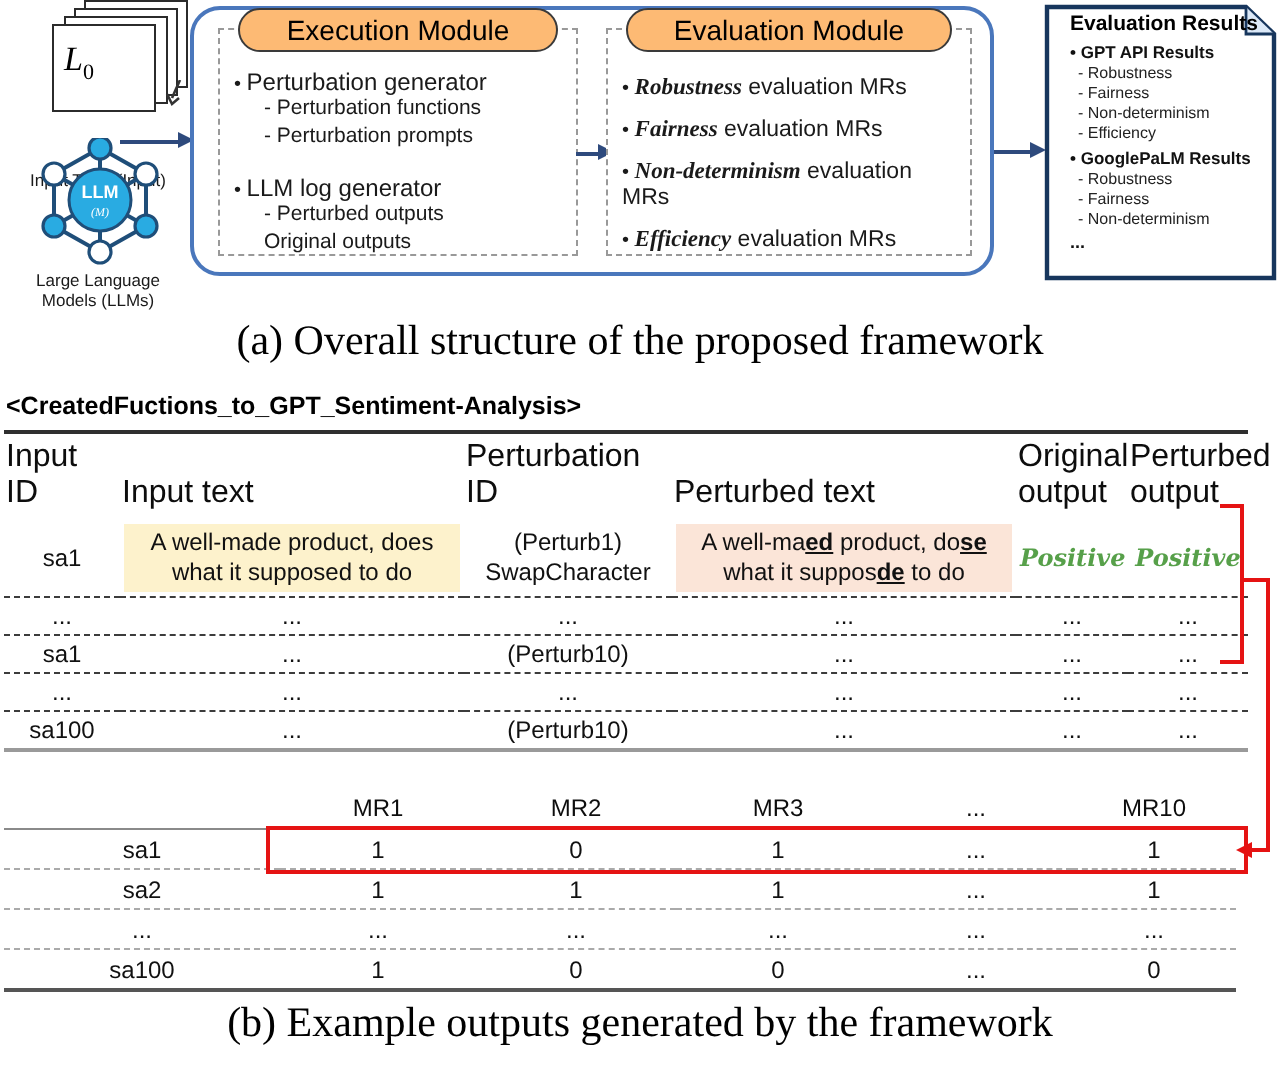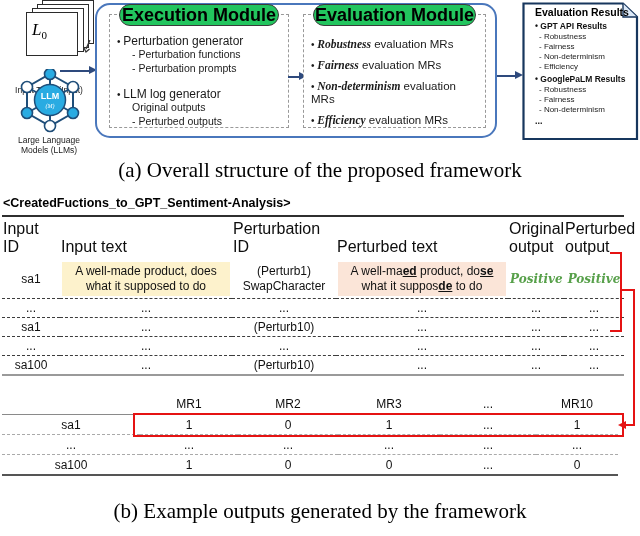--- a/index.html
+++ b/index.html
@@ -34,23 +34,23 @@
   #arrow-mid { left:288px; top:76px; width:12px; }
   #arrow-out { left:497px; top:75px; width:19px; }
 
   #framework-box { position:absolute; left:95px; top:3px; width:398px; height:131px;
                    border:2.2px solid #4a77bc; border-radius:15px; background:#fff; }
 
   .mod { position:absolute; border:1.3px dashed #999; background:#fff; }
   #exec-mod { left:109px; top:14px; width:178px; height:112px; }
   #eval-mod { left:303px; top:14px; width:181px; height:112px; }
   .mod-head { position:absolute; top:-11px; left:9px; right:9px; height:20px;
-              background:#22c55e; border:1.4px solid #3a3a3a; border-radius:11px;
+              background:#fdba74; border:1.4px solid #3a3a3a; border-radius:11px;
               display:flex; align-items:center; justify-content:center;
-              font-weight:bold; font-size:18px; color:#000; }
+              font-weight:normal; font-size:14px; color:#000; }
   .mod-body { position:absolute; left:0; right:0; top:12px; bottom:0; padding:4px 4px 0 7px; }
   .b-item { font-size:12px; color:#1a1a1a; margin-top:3px; }
   .b-item::before { content:"•  "; font-size:10px; }
   .s-item { font-size:10.5px; color:#1a1a1a; margin-left:15px; line-height:1.3; }
   .gap { height:9px; }
   .e-item { font-size:11.5px; color:#1a1a1a; margin-top:7px; line-height:1.2; }
   .e-item::before { content:"•  "; font-size:10px; }
   .em-w { font-family:"Liberation Serif",serif; font-weight:bold; font-style:italic; }
 
   
@@ -157,22 +157,22 @@
     <div id="framework-box"></div>
 
     <div class="mod" id="exec-mod">
       <div class="mod-head">Execution Module</div>
       <div class="mod-body">
         <div class="b-item">Perturbation generator</div>
         <div class="s-item">-  Perturbation functions</div>
         <div class="s-item">-  Perturbation prompts</div>
         <div class="gap"></div>
         <div class="b-item">LLM log generator</div>
+        <div class="s-item">-  Perturbed outputs</div>
         <div class="s-item">Original outputs</div>
-        <div class="s-item">-  Perturbed outputs</div>
       </div>
     </div>
 
     <div class="h-arrow" id="arrow-mid"></div>
 
     <div class="mod" id="eval-mod">
       <div class="mod-head">Evaluation Module</div>
       <div class="mod-body">
         <div class="e-item"><span class="em-w">Robustness</span><span> evaluation MRs</span></div>
         <div class="e-item"><span class="em-w">Fairness</span><span> evaluation MRs</span></div>
@@ -297,20 +297,28 @@
     </tr>
     <tr class="dash2">
       <td>sa1</td>
       <td>1</td>
       <td>0</td>
       <td>1</td>
       <td>...</td>
       <td>1</td>
     </tr>
     <tr class="dash2">
+      <td>sa2</td>
+      <td>1</td>
+      <td>1</td>
+      <td>1</td>
+      <td>...</td>
+      <td>1</td>
+    </tr>
+    <tr class="dash2">
       <td>...</td>
       <td>...</td>
       <td>...</td>
       <td>...</td>
       <td>...</td>
       <td>...</td>
     </tr>
     <tr>
       <td>sa100</td>
       <td>1</td>

